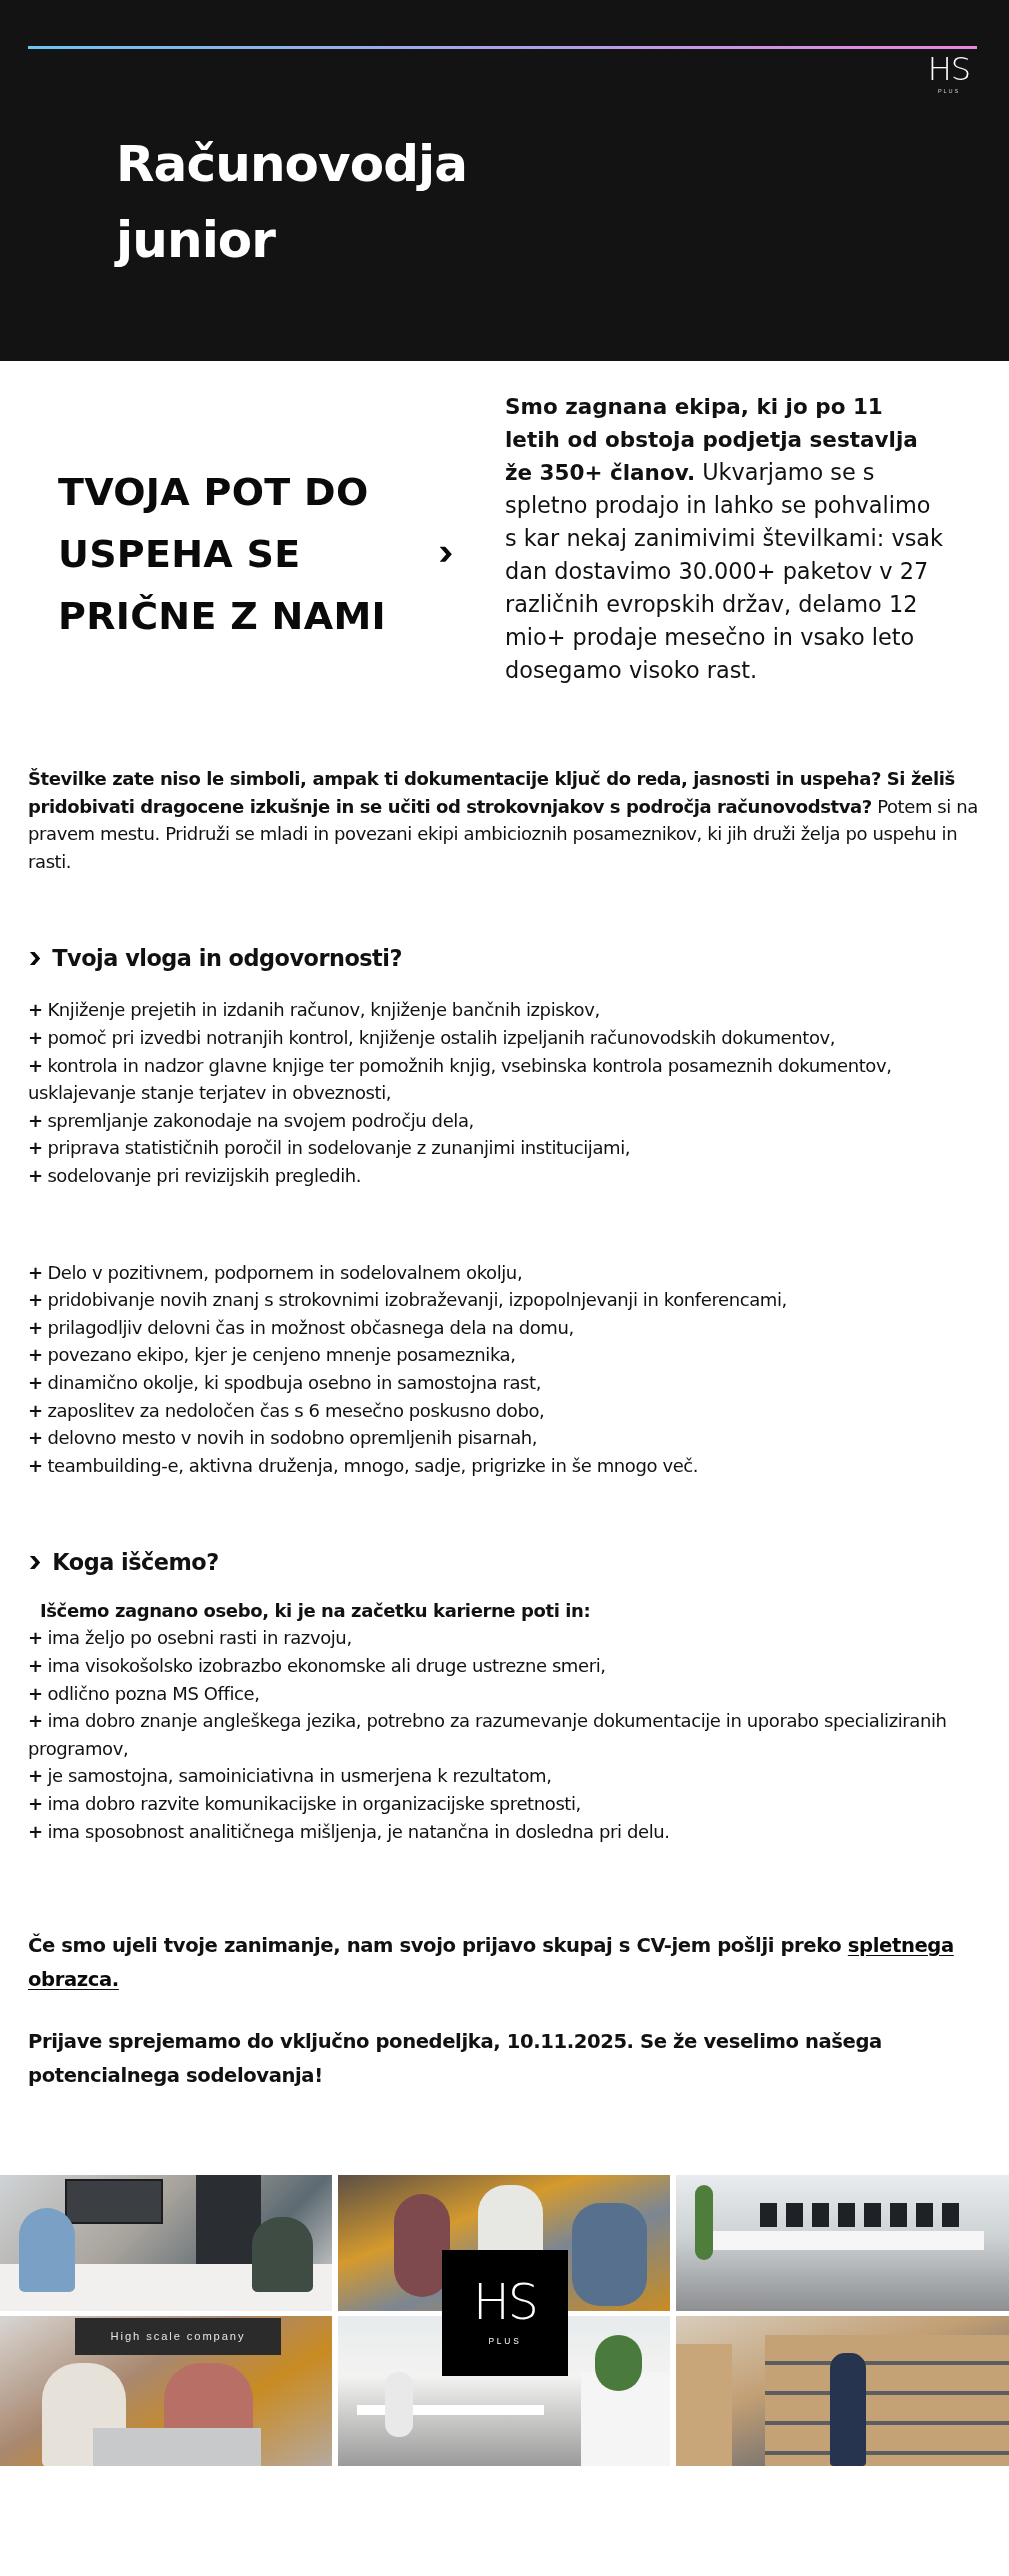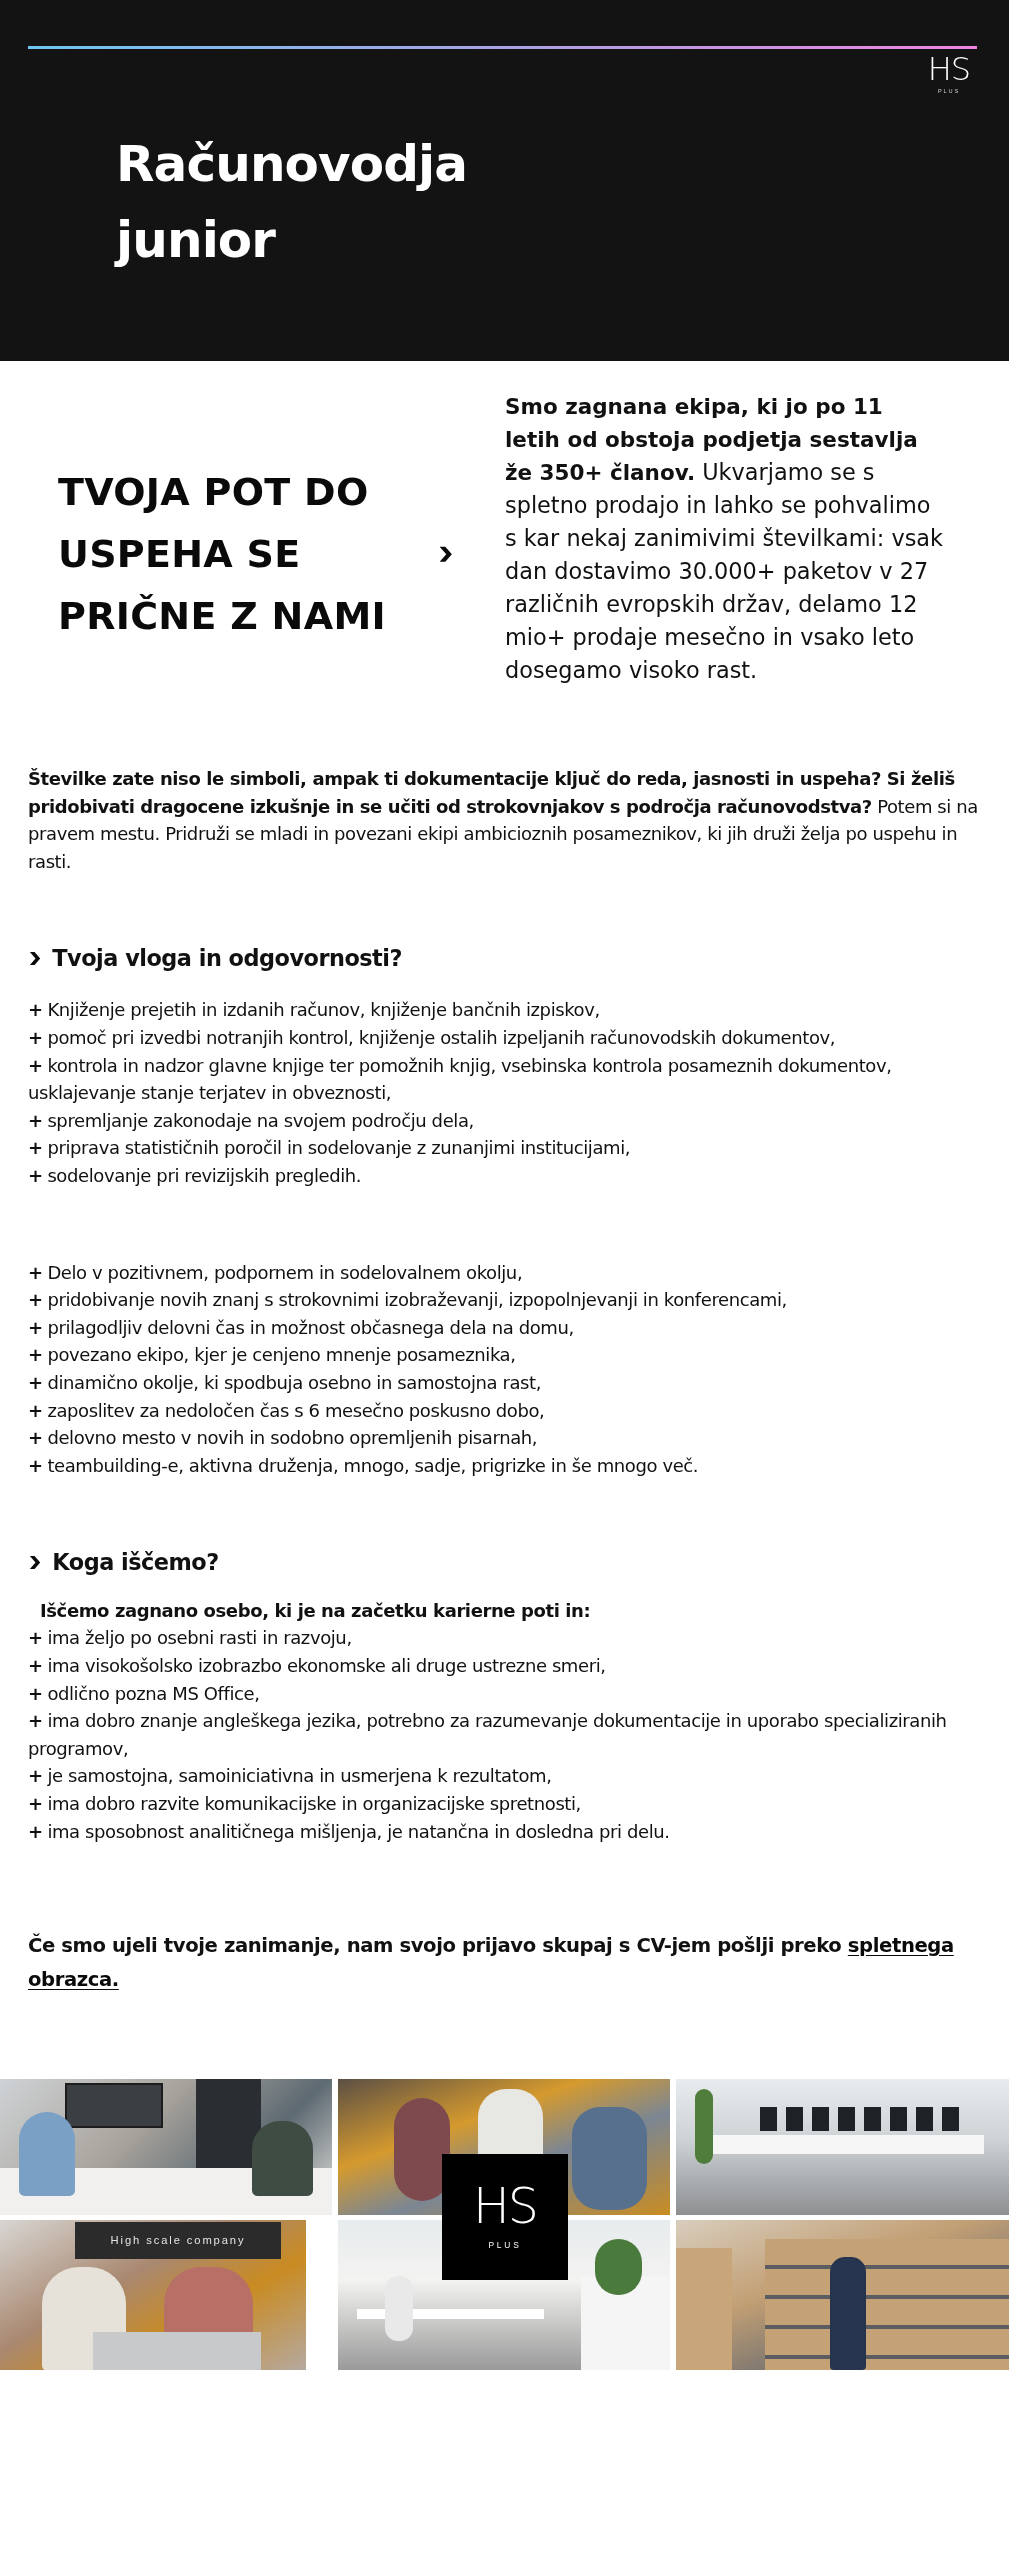--- a/index.html
+++ b/index.html
@@ -55,21 +55,21 @@
   .closing a { color: #0a0a0a; text-decoration: underline; text-underline-offset: 2.8px; }
   .closing p + p { margin-top: 28px; }
 
   
   .collage { position: relative; width: 1009px; height: 292px; margin-top: 82px; background: #fff; }
   .tile { position: absolute; overflow: hidden; }
   .tile .shape { position: absolute; }
   .t1 { left: 0; top: 0; width: 332px; height: 136px; background: linear-gradient(135deg,#cfd3d6 0%,#a8a39c 40%,#5d6a72 70%,#e6e3df 100%); }
   .t2 { left: 338px; top: 0; width: 332px; height: 136px; background: linear-gradient(160deg,#5b4f45 0%,#d59a2e 35%,#7b8693 60%,#c98c22 100%); }
   .t3 { left: 676px; top: 0; width: 333px; height: 136px; background: linear-gradient(180deg,#e9ecee 0%,#cdd2d5 45%,#8d8f91 100%); }
-  .t4 { left: 0; top: 141px; width: 306px; height: 150px; background: linear-gradient(150deg,#d8d6d3 0%,#a98870 40%,#c98b22 65%,#b5a9a0 100%); padding-left: 35px; }
+  .t4 { left: 0; top: 141px; width: 332px; height: 150px; background: linear-gradient(150deg,#d8d6d3 0%,#a98870 40%,#c98b22 65%,#b5a9a0 100%); padding-left: 35px; }
   .t5 { left: 338px; top: 141px; width: 332px; height: 150px; background: linear-gradient(180deg,#e7ebed 0%,#f3f3f1 40%,#9a9a9a 100%); }
   .t6 { left: 676px; top: 141px; width: 333px; height: 150px; background: linear-gradient(160deg,#d8cdbd 0%,#c29f74 40%,#6c6d70 75%,#bfb7ab 100%); }
   .collage-logo {
     position: absolute; left: 442px; top: 75px; width: 126px; height: 126px; background: #000;
     color: #fff; text-align: center; padding-top: 28px;
   }
   .collage-logo .hs { font-family: "DejaVu Sans", sans-serif; font-weight: 300; font-size: 49px; line-height: 50px; letter-spacing: -1.9px; }
   .collage-logo .plus { font-size: 8.4px; letter-spacing: 2.8px; margin-top: 7.5px; }
 </style>
 </head>
@@ -152,20 +152,21 @@
       <span class="list-item"><span class="plus">+</span><span>je samostojna, samoiniciativna in usmerjena k rezultatom,</span></span>
       <span class="list-item"><span class="plus">+</span><span>ima dobro razvite komunikacijske in organizacijske spretnosti,</span></span>
       <span class="list-item"><span class="plus">+</span><span>ima sposobnost analitičnega mišljenja, je natančna in dosledna pri delu.</span></span>
     </div>
   </section>
 
   <section class="closing">
     <p>
       <span>Če smo ujeli tvoje zanimanje, nam svojo prijavo skupaj s CV-jem pošlji preko </span><a href="#">spletnega obrazca.</a>
     </p>
+    <p>Prijave sprejemamo do vključno ponedeljka, 10.11.2025. Se že veselimo našega potencialnega sodelovanja!</p>
   </section>
 </main>
 
 <section class="collage">
   <div class="tile t1" title="Team meeting in conference room">
     <div class="shape" style="left:65px;top:3.7px;width:98px;height:45px;background:#3b3f44;border:2.8px solid #1d1d1d;"></div>
     <div class="shape" style="left:196px;top:0;width:65px;height:136px;background:#2a2d31;"></div>
     <div class="shape" style="left:0;top:89px;width:332px;height:48px;background:#f1f0ee;"></div>
     <div class="shape" style="left:18.7px;top:33px;width:56px;height:84px;border-radius:28px 28px 5.6px 5.6px;background:#7aa0c6;"></div>
     <div class="shape" style="left:252px;top:42px;width:61px;height:75px;border-radius:28px 28px 5.6px 5.6px;background:#3f4c44;"></div>

